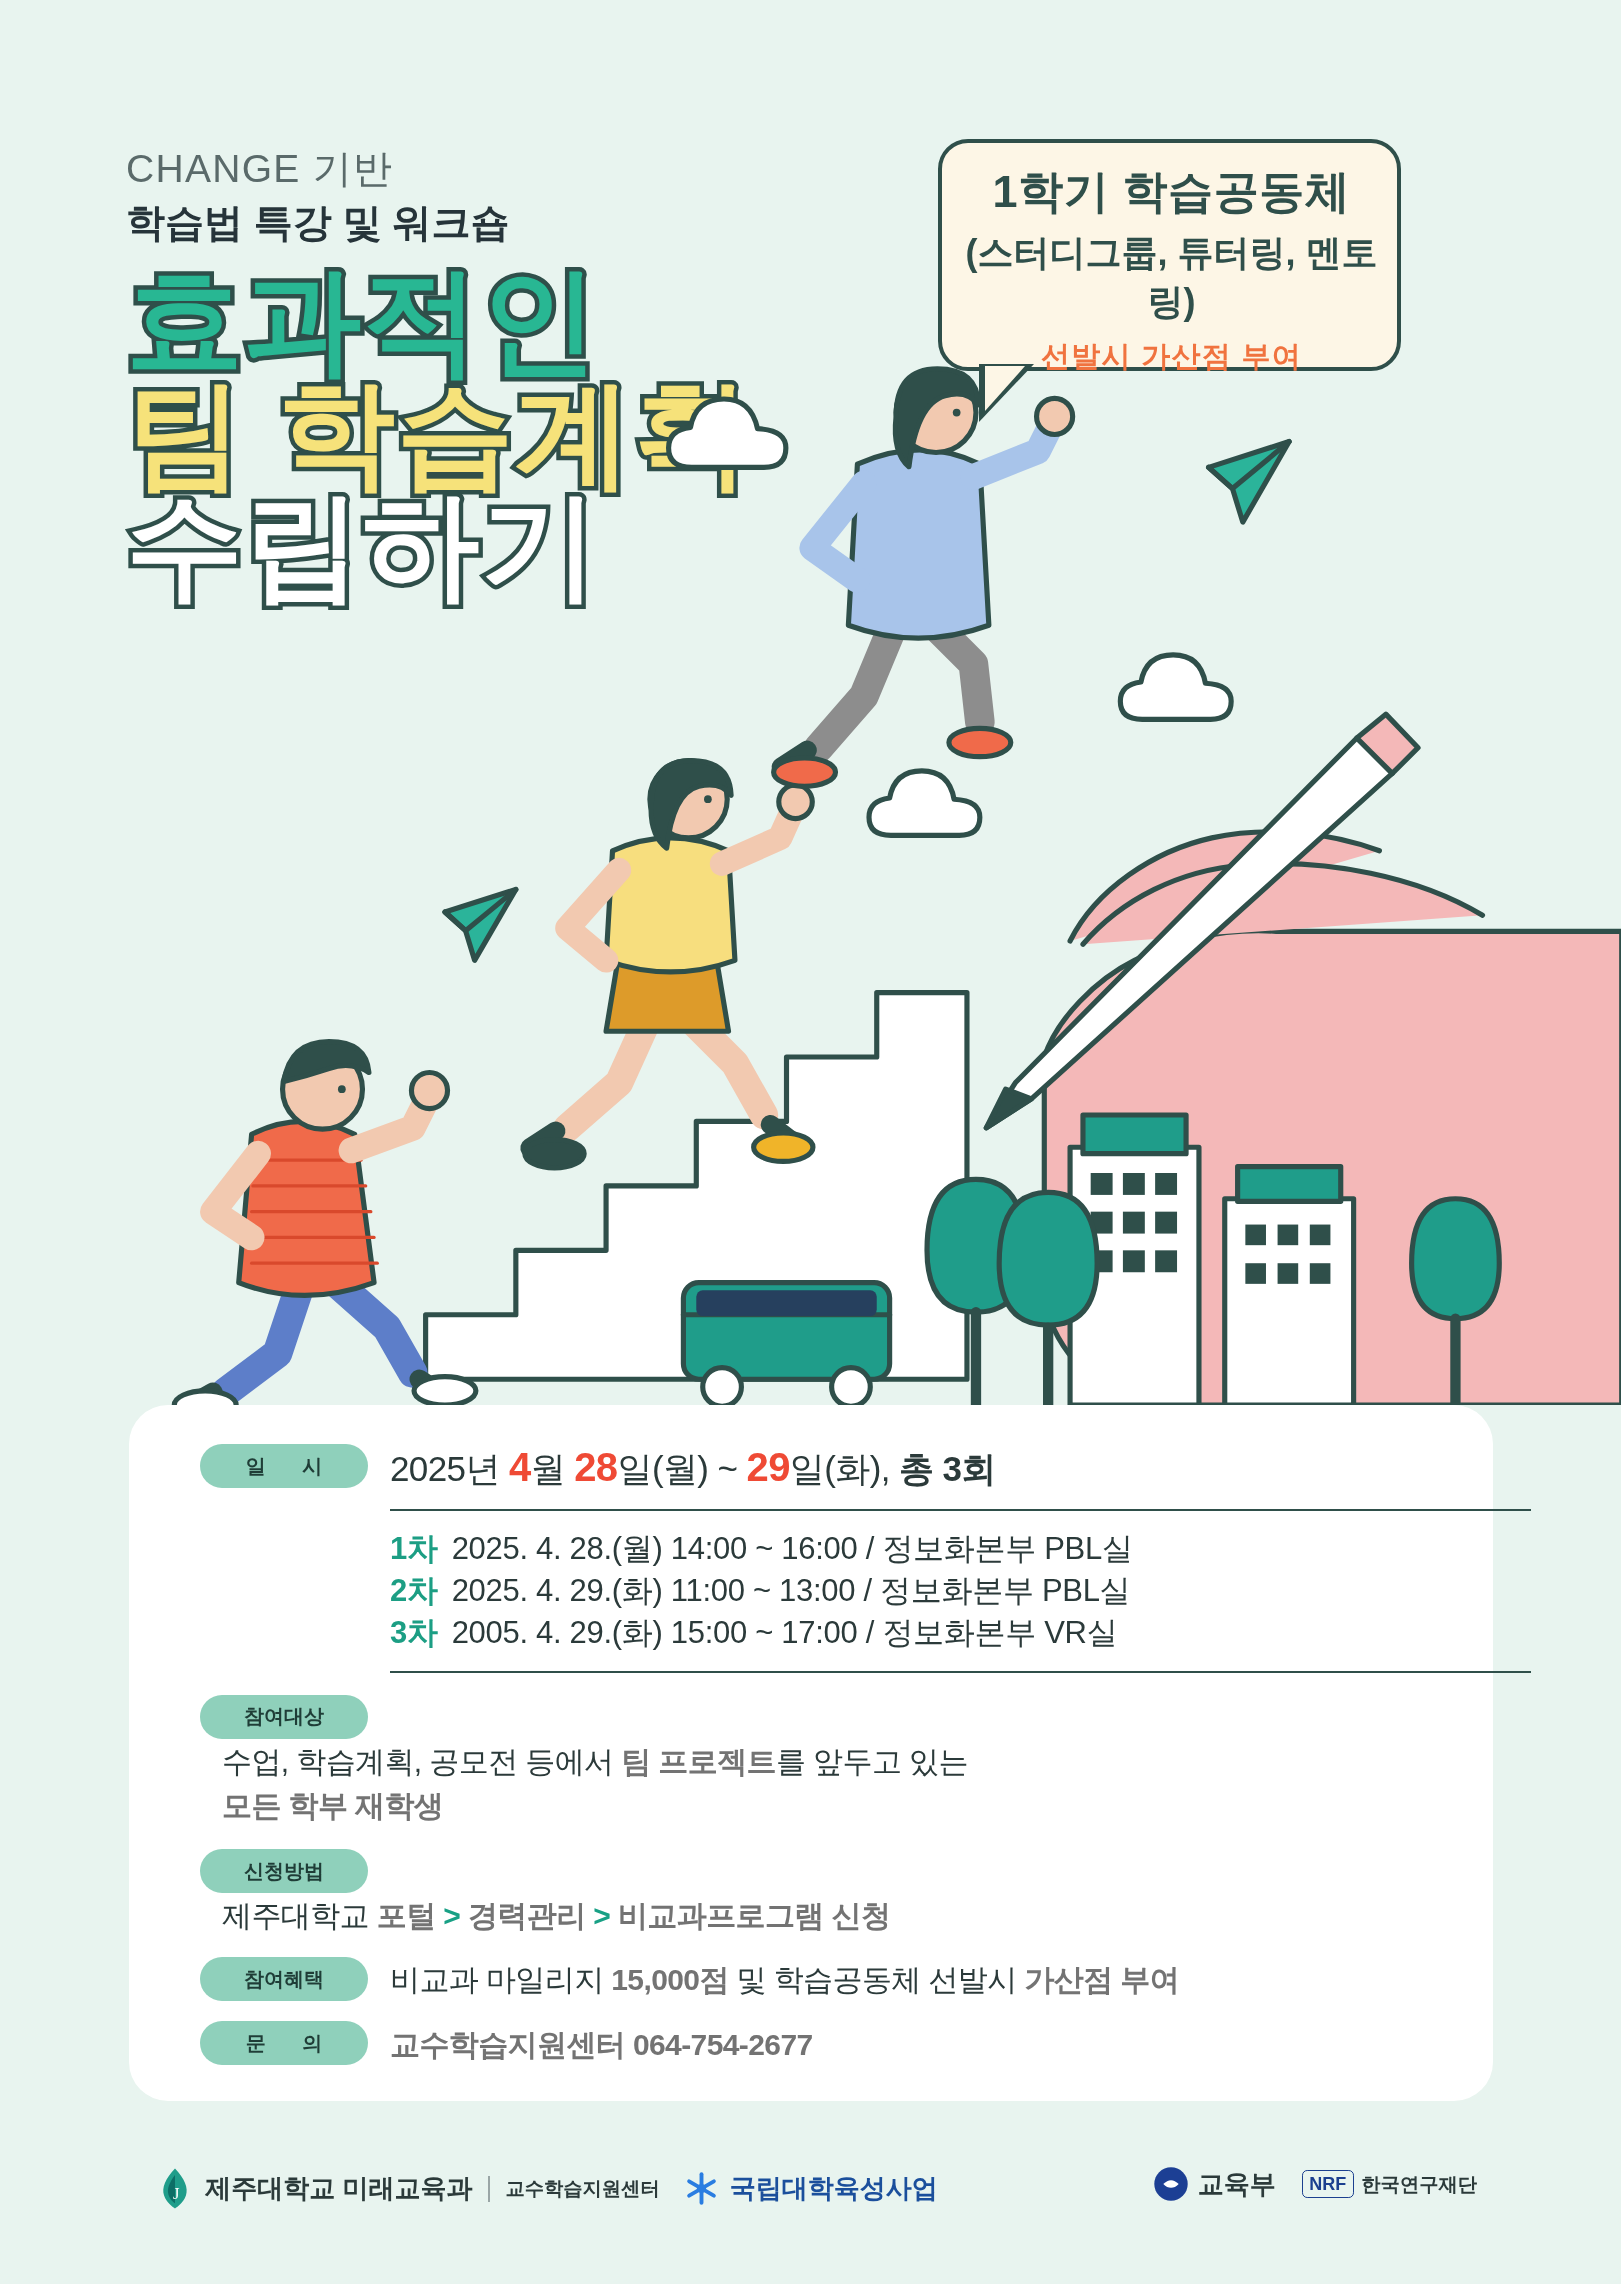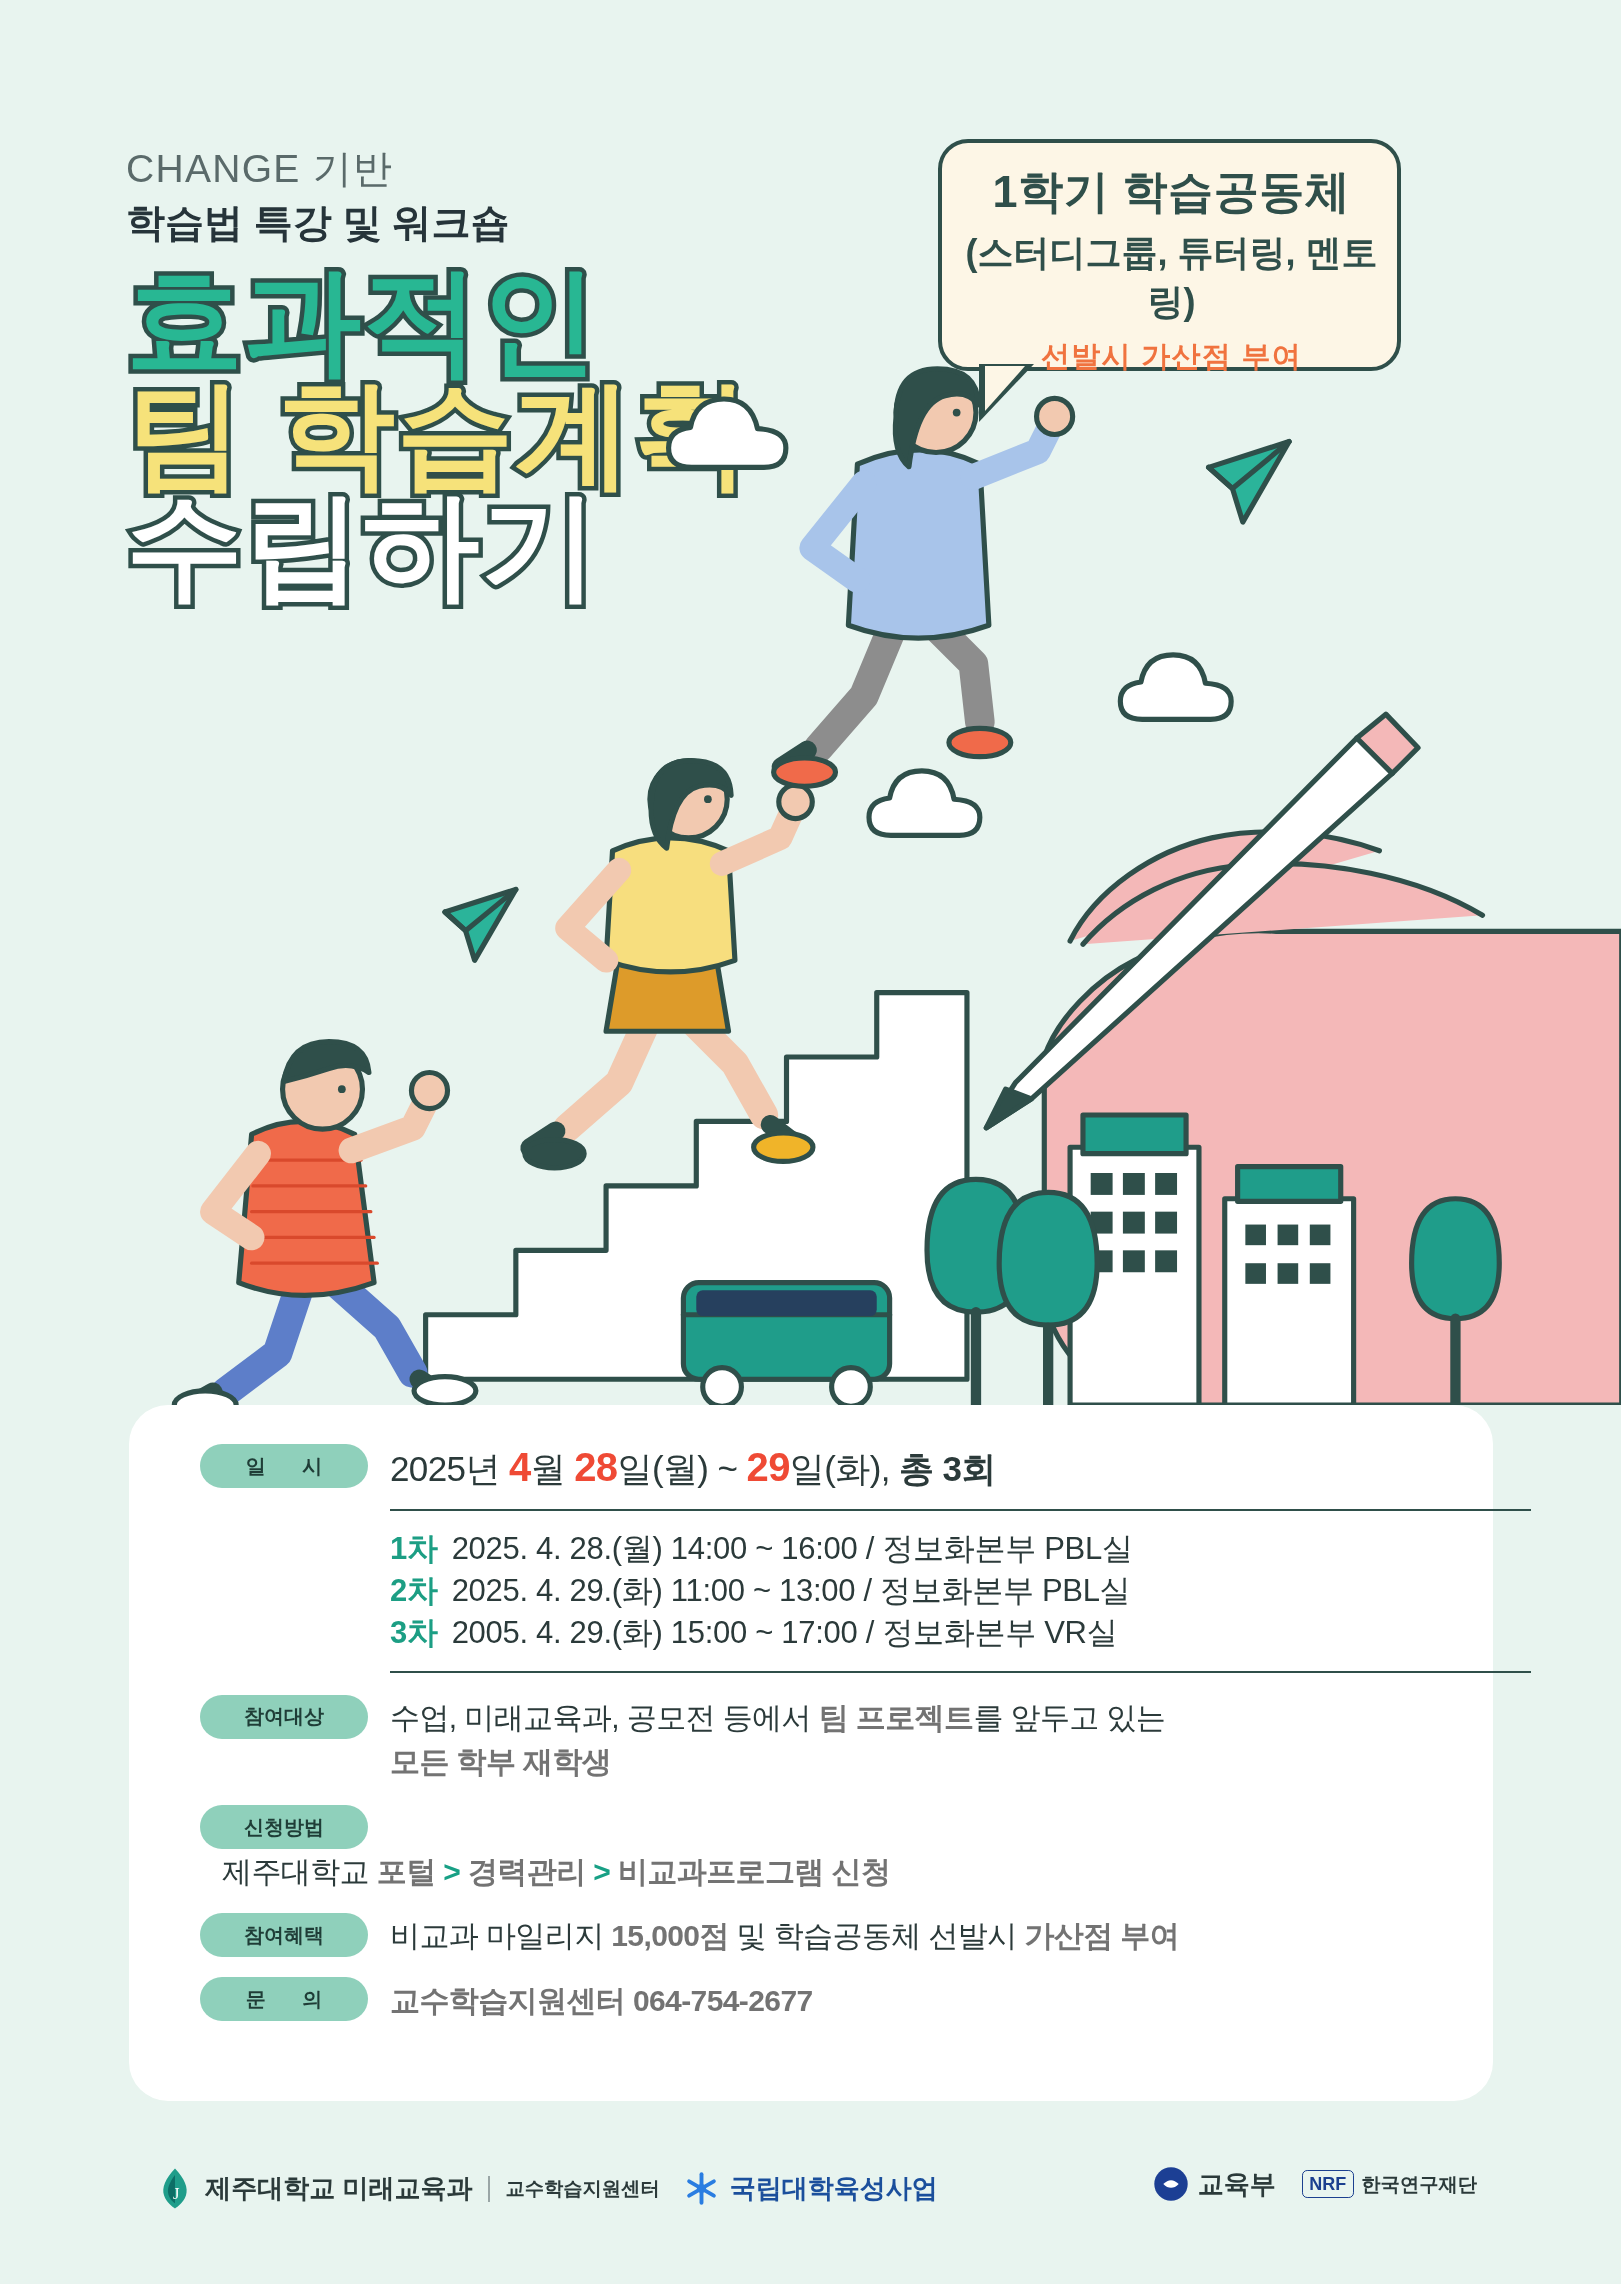--- a/index.html
+++ b/index.html
@@ -305,25 +305,25 @@
             <div class="srow">
               <span class="num">2차</span><span>2025. 4. 29.(화) 11:00 ~ 13:00 / 정보화본부 PBL실</span>
             </div>
             <div class="srow">
               <span class="num">3차</span><span>2005. 4. 29.(화) 15:00 ~ 17:00 / 정보화본부 VR실</span>
             </div>
           </div>
         </div>
       </div>
 
-      <div class="row" style="margin-top:22px;">
+      <div class="row" style="margin-top:22px;flex-direction:column;">
         <div class="pill">참여대상</div>
         <div class="rowbody">
           <div class="plain">
-            <span>수업, 미래교육과, 공모전 등에서 </span><b>팀 프로젝트</b><span>를 앞두고 있는</span><br>
+            <span>수업, 학습계획, 공모전 등에서 </span><b>팀 프로젝트</b><span>를 앞두고 있는</span><br>
             <b>모든 학부 재학생</b>
           </div>
         </div>
       </div>
 
       <div class="row" style="margin-top:22px;flex-direction:column;">
         <div class="pill">신청방법</div>
         <div class="rowbody">
           <div class="plain">
             <span>제주대학교 </span><b>포털</b><span class="gt"> &gt; </span><b>경력관리</b><span class="gt"> &gt; </span><b>비교과프로그램 신청</b>

